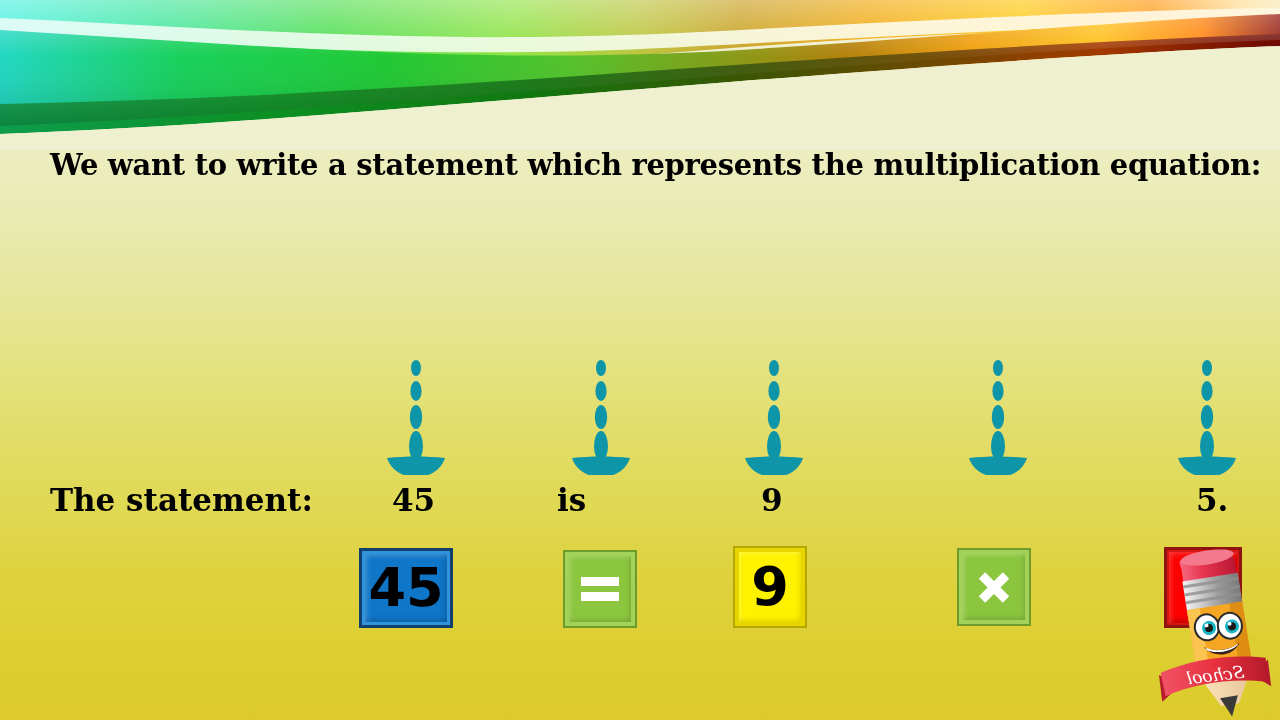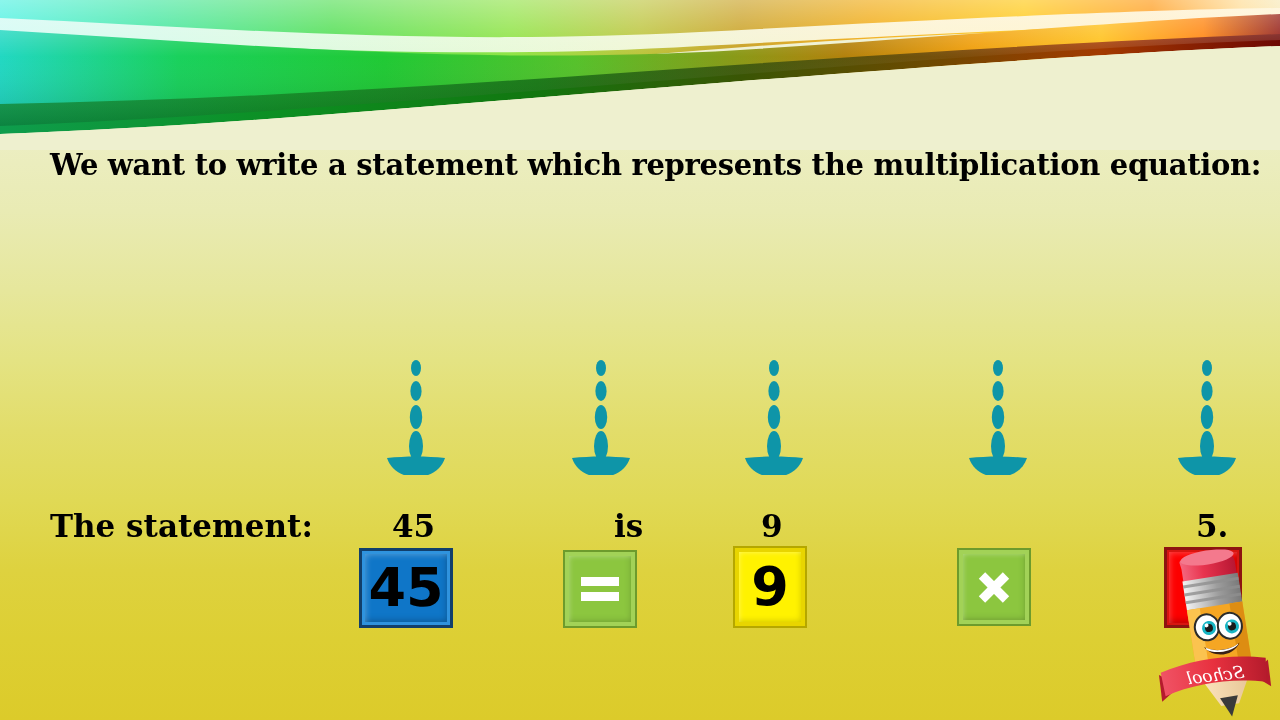--- a/index.html
+++ b/index.html
@@ -159,30 +159,29 @@
   .statement {
     position: absolute;
     left: 0;
     top: 478px;
     width: 1280px;
     height: 50px;
     font-family: "DejaVu Serif", serif;
     font-weight: bold;
     font-size: 31px;
     color: #000;
-    margin-top: 26px;
   }
   .statement span.w {
     position: absolute;
     white-space: nowrap;
     line-height: 44px;
   }
   .w-label  { left: 50px; }
   .w-45     { left: 392px; }
-  .w-is     { left: 614px; }
+  .w-is     { left: 557px; }
   .w-9      { left: 761px; }
   .w-times  { left: 840px;
               border-bottom: 4px solid #7b3fb0;
               padding-bottom: 1px; }
   .w-5      { left: 1196px; }
 
   
   .mascot {
     position: absolute;
     right: 6px;

